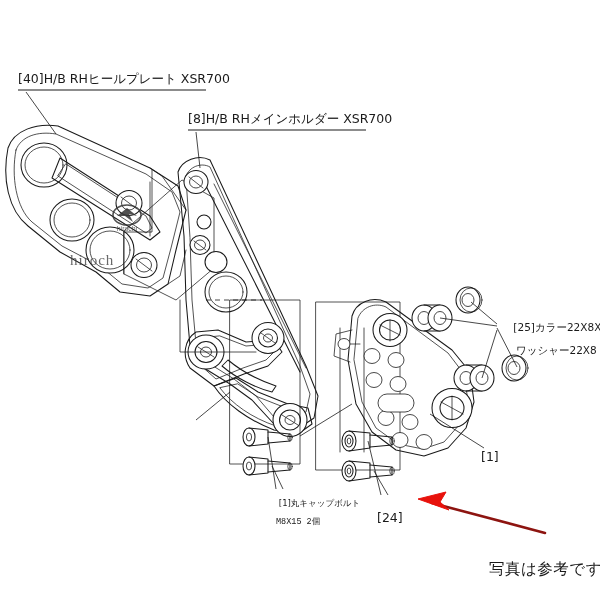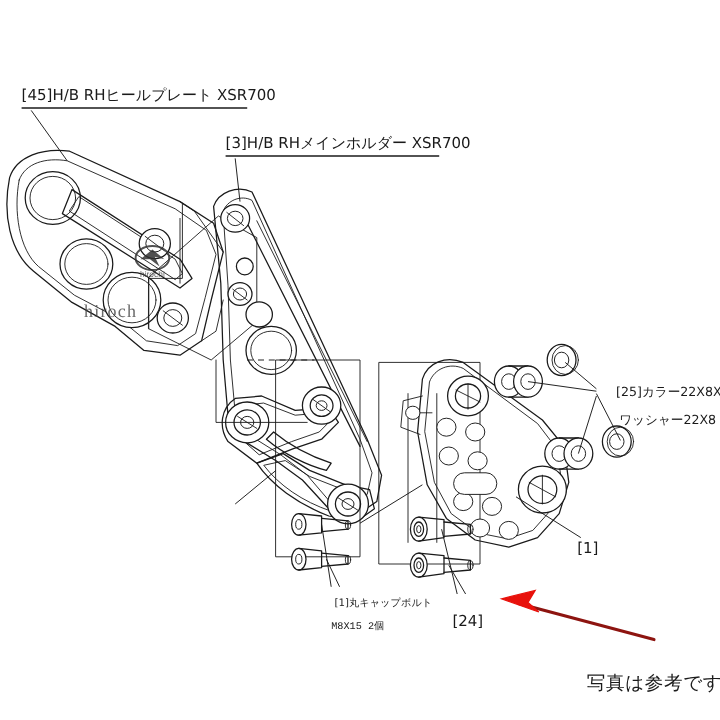--- a/index.html
+++ b/index.html
@@ -280,23 +280,23 @@
 
   <div class="wm-logo">
     <svg viewBox="0 0 40 40" width="40" height="40">
       <ellipse cx="20" cy="15" rx="14" ry="10" fill="none" stroke="#333" stroke-width="1.6"></ellipse>
       <path d="M10,16 L20,8 L30,16 L22,14 L26,22 L18,16 Z" fill="#333"></path>
       <text x="20" y="31" font-size="7" text-anchor="middle" fill="#444" font-family="Liberation Sans, sans-serif">hirochi</text>
     </svg>
   </div>
   <div class="wm-text">hiroch</div>
 
-  <div class="lbl lbl-26">[45]H/B RHヒールプレート XSR700</div>
-
-  <div class="lbl lbl-2">[3]H/B RHメインホルダー XSR700</div>
+  <div class="lbl lbl-26">[40]H/B RHヒールプレート XSR700</div>
+
+  <div class="lbl lbl-2">[8]H/B RHメインホルダー XSR700</div>
 
   <div class="lbl lbl-25">
     <span>[25]カラー22X8X5t(黒)</span>
     <span class="l2">ワッシャー22X8</span>
   </div>
 
   <div class="lbl lbl-1">[1]</div>
 
   <div class="lbl lbl-3">
     <span>[1]丸キャップボルト</span>

